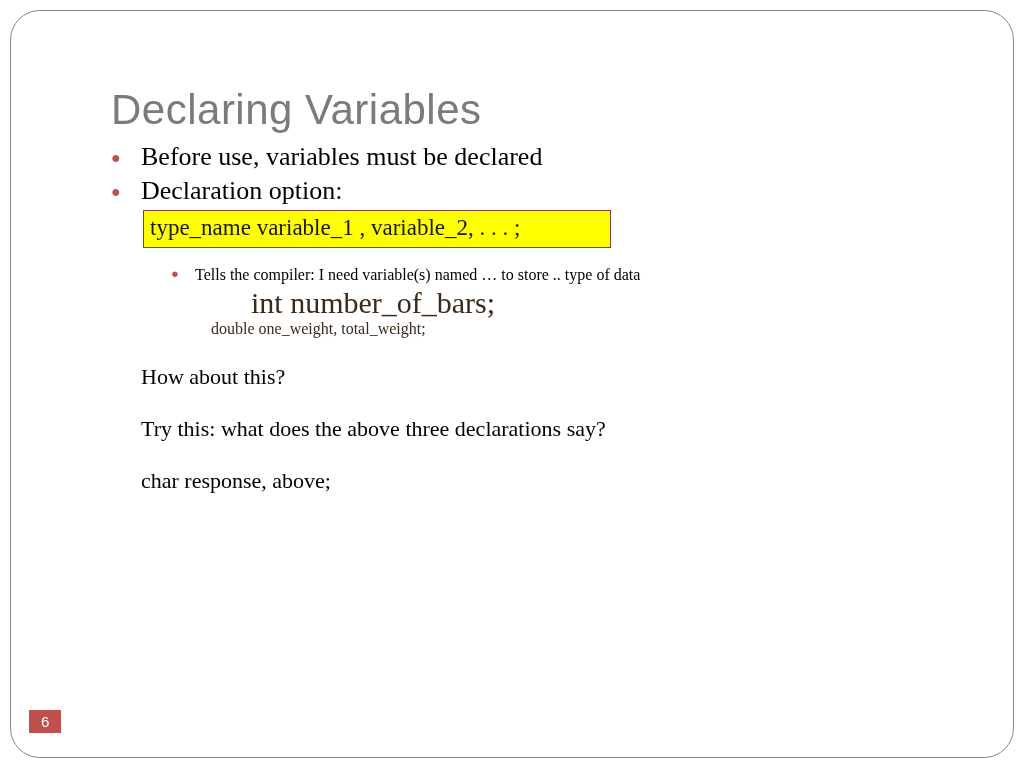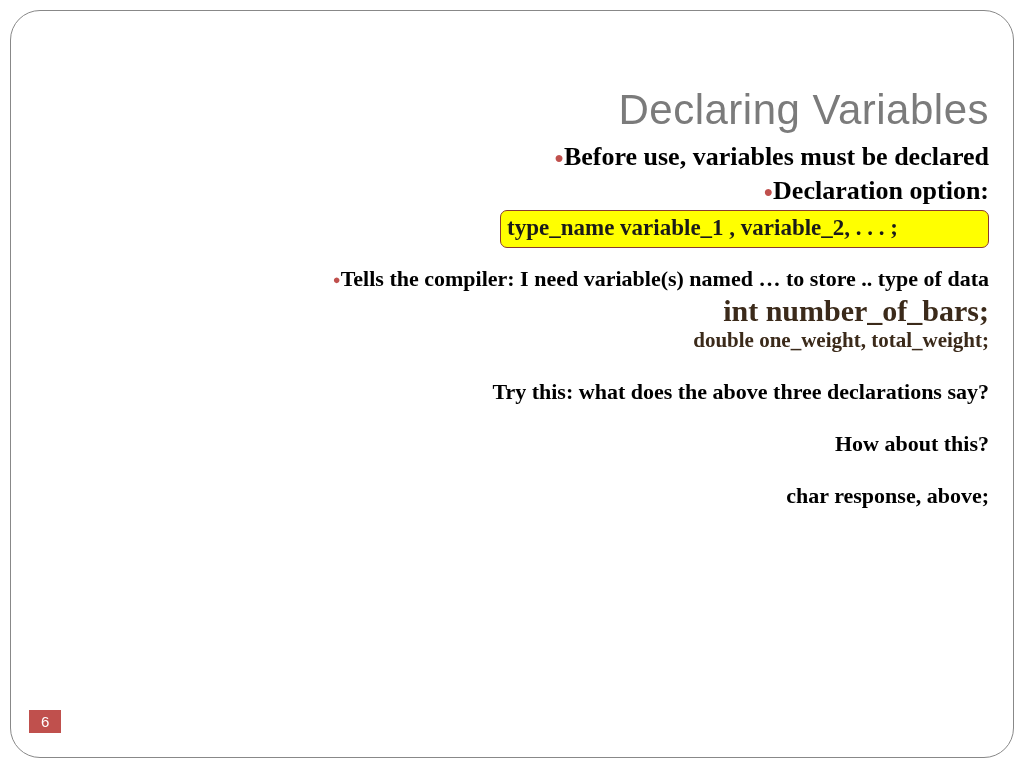--- a/index.html
+++ b/index.html
@@ -6,72 +6,70 @@
   html, body { width: 1024px; height: 768px; background: #fff; font-family: Georgia, 'Times New Roman', serif; }
   .slide {
     position: relative;
     width: 1004px;
     height: 748px;
     margin: 10px;
     border: 1px solid #888;
     border-radius: 30px;
     background: #fff;
     padding: 40px 24px 30px 50px;
-    text-align: right;
   }
   .title {
     font-family: 'Segoe UI Light', 'Helvetica Neue', Arial, sans-serif;
     font-weight: 300;
     font-size: 42px;
     color: #7b7b7b;
     margin-left: 50px;
     margin-top: 35px;
     letter-spacing: 0.5px;
   }
   .content {
     margin-top: 8px;
     margin-left: 50px;
-    font-weight: bold;
   }
   ul.top { list-style: none; }
   ul.top > li { margin-bottom: 4px; }
   ul.top > li::before {
     content: "●";
     color: #c0504d;
     font-size: 16px;
     display: inline-block;
     width: 30px;
     margin-left: -30px;
     vertical-align: 2px;
   }
   .lvl1 { font-size: 26px; color: #000; padding-left: 30px; }
   .syntax-wrap { margin-top:4px; margin-left:30px;}
   .hl {
     display: inline-block;
     background: #ffff00;
     border: 1.5px solid #8b3a2f;
-    border-radius: 7px;
+    border-radius: 0;
     padding: 4px 90px 6px 6px;
     font-size: 23px;
     color: #1a1a1a;
     margin-left: 2px;
   }
   ul.sub { list-style: none; margin-top: 18px; margin-left: 60px; }
   ul.sub > li::before {
     content: "●";
     color: #c0504d;
     font-size: 13px;
     display: inline-block;
     width: 24px;
     margin-left: -24px;
     vertical-align: 2px;
   }
-  .lvl2 { font-size: 22px; color: #000; padding-left: 24px; }
+  .lvl2 { font-size: 16px; color: #000; padding-left: 24px; }
   .code-block { font-size: 30px; color:#3b2a1a; margin-top:2px; margin-left:140px; }
-  .code-block2 { font-size: 21px; color:#3b2a1a; }
+  .code-block2 { font-size: 16px; color:#3b2a1a; margin-left:100px; }
   .para { font-size: 22px; color:#000; margin-left:30px; margin-top: 26px; }
   .pagenum {
     position: absolute;
     left: 18px;
     bottom: 24px;
     background: #c0504d;
     color: #fff;
     font-family: Arial, sans-serif;
     font-size: 15px;
     padding: 3px 12px;
@@ -93,19 +91,19 @@
       <span class="hl">type_name  variable_1 ,  variable_2, . . . ;</span>
     </div>
 
     <ul class="sub">
       <li class="lvl2">Tells the compiler: I need variable(s) named … to store .. type of data</li>
     </ul>
 
     <div class="code-block">int       number_of_bars;</div>
     <div class="code-block2">double one_weight,  total_weight;</div>
 
+    <div class="para">How about this?</div>
     <div class="para">Try this: what does the above three declarations say?</div>
-    <div class="para">How about this?</div>
     <div class="para">char   response, above;</div>
   </div>
 
   <div class="pagenum">6</div>
 </div>
 
 </body></html>

